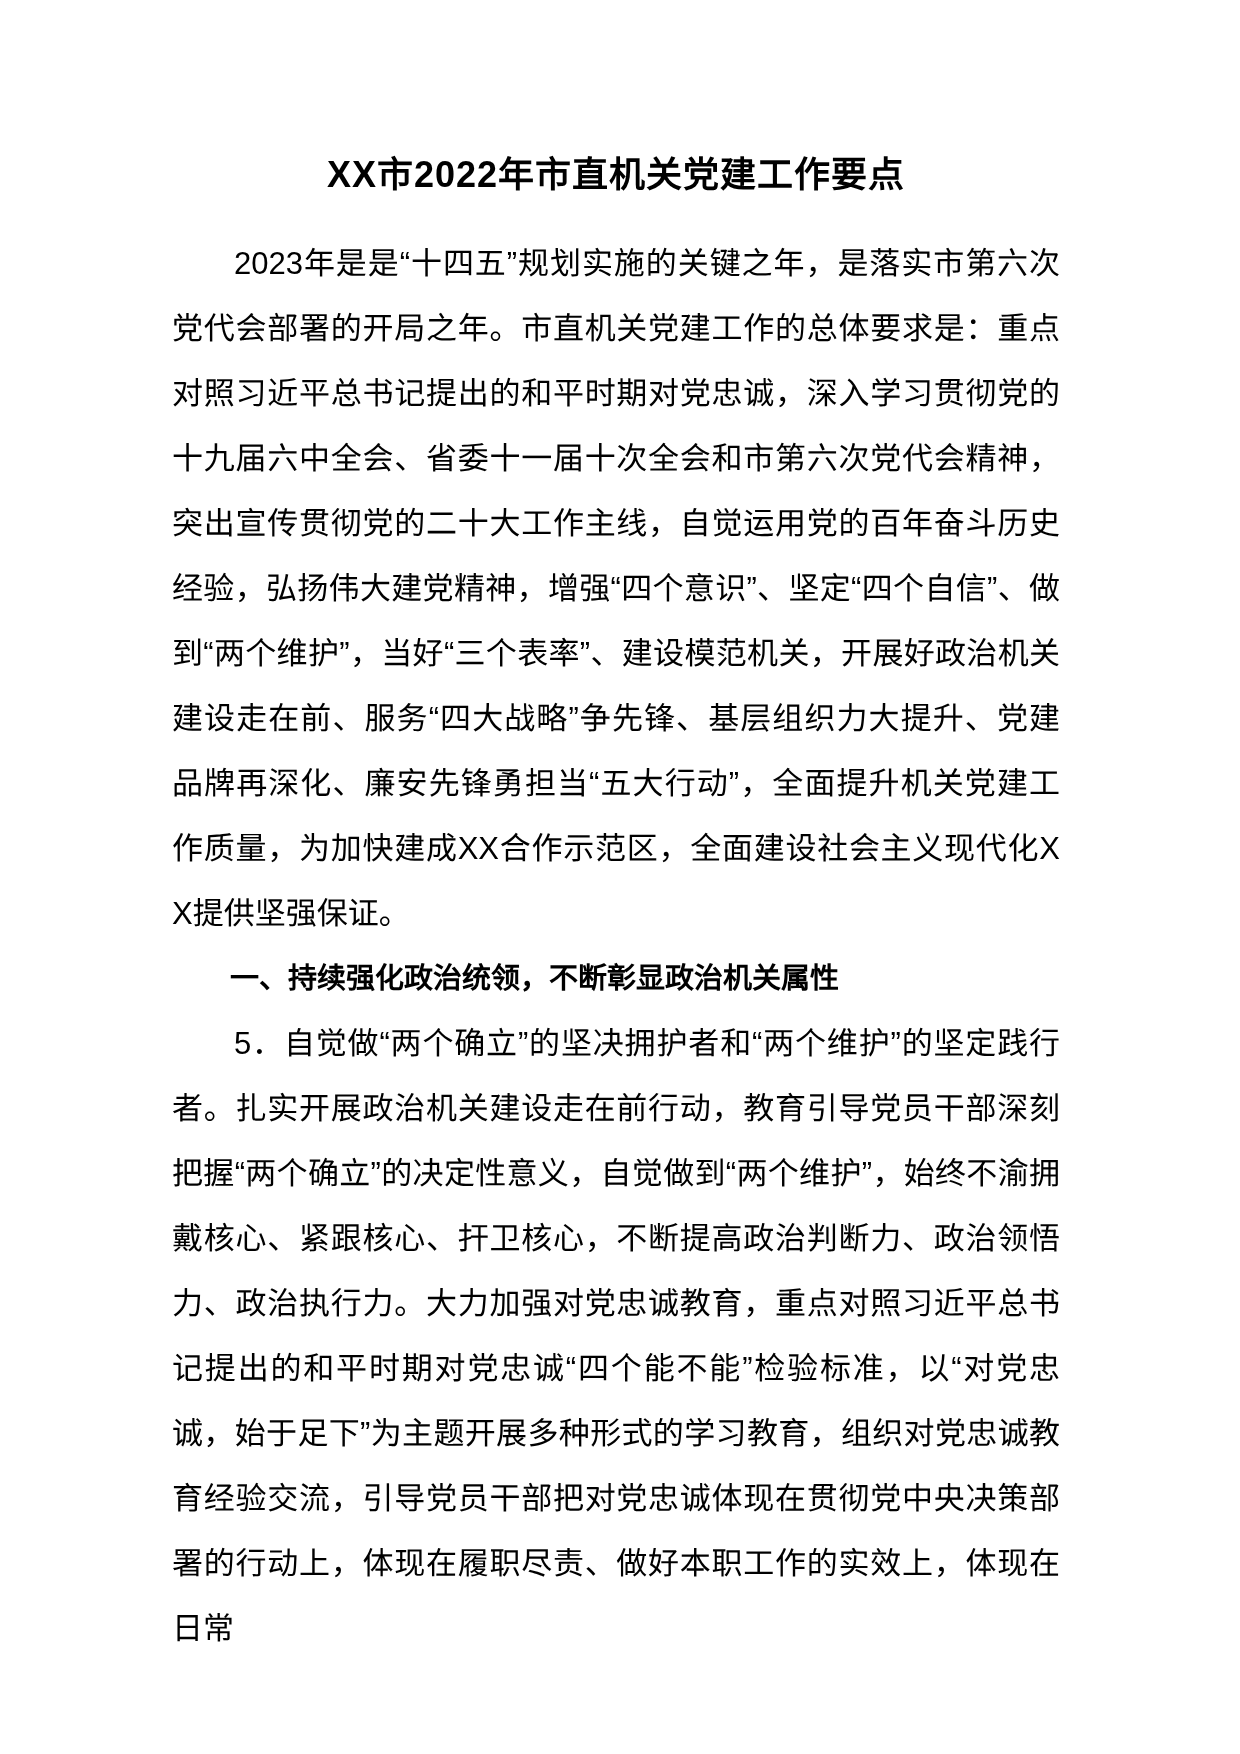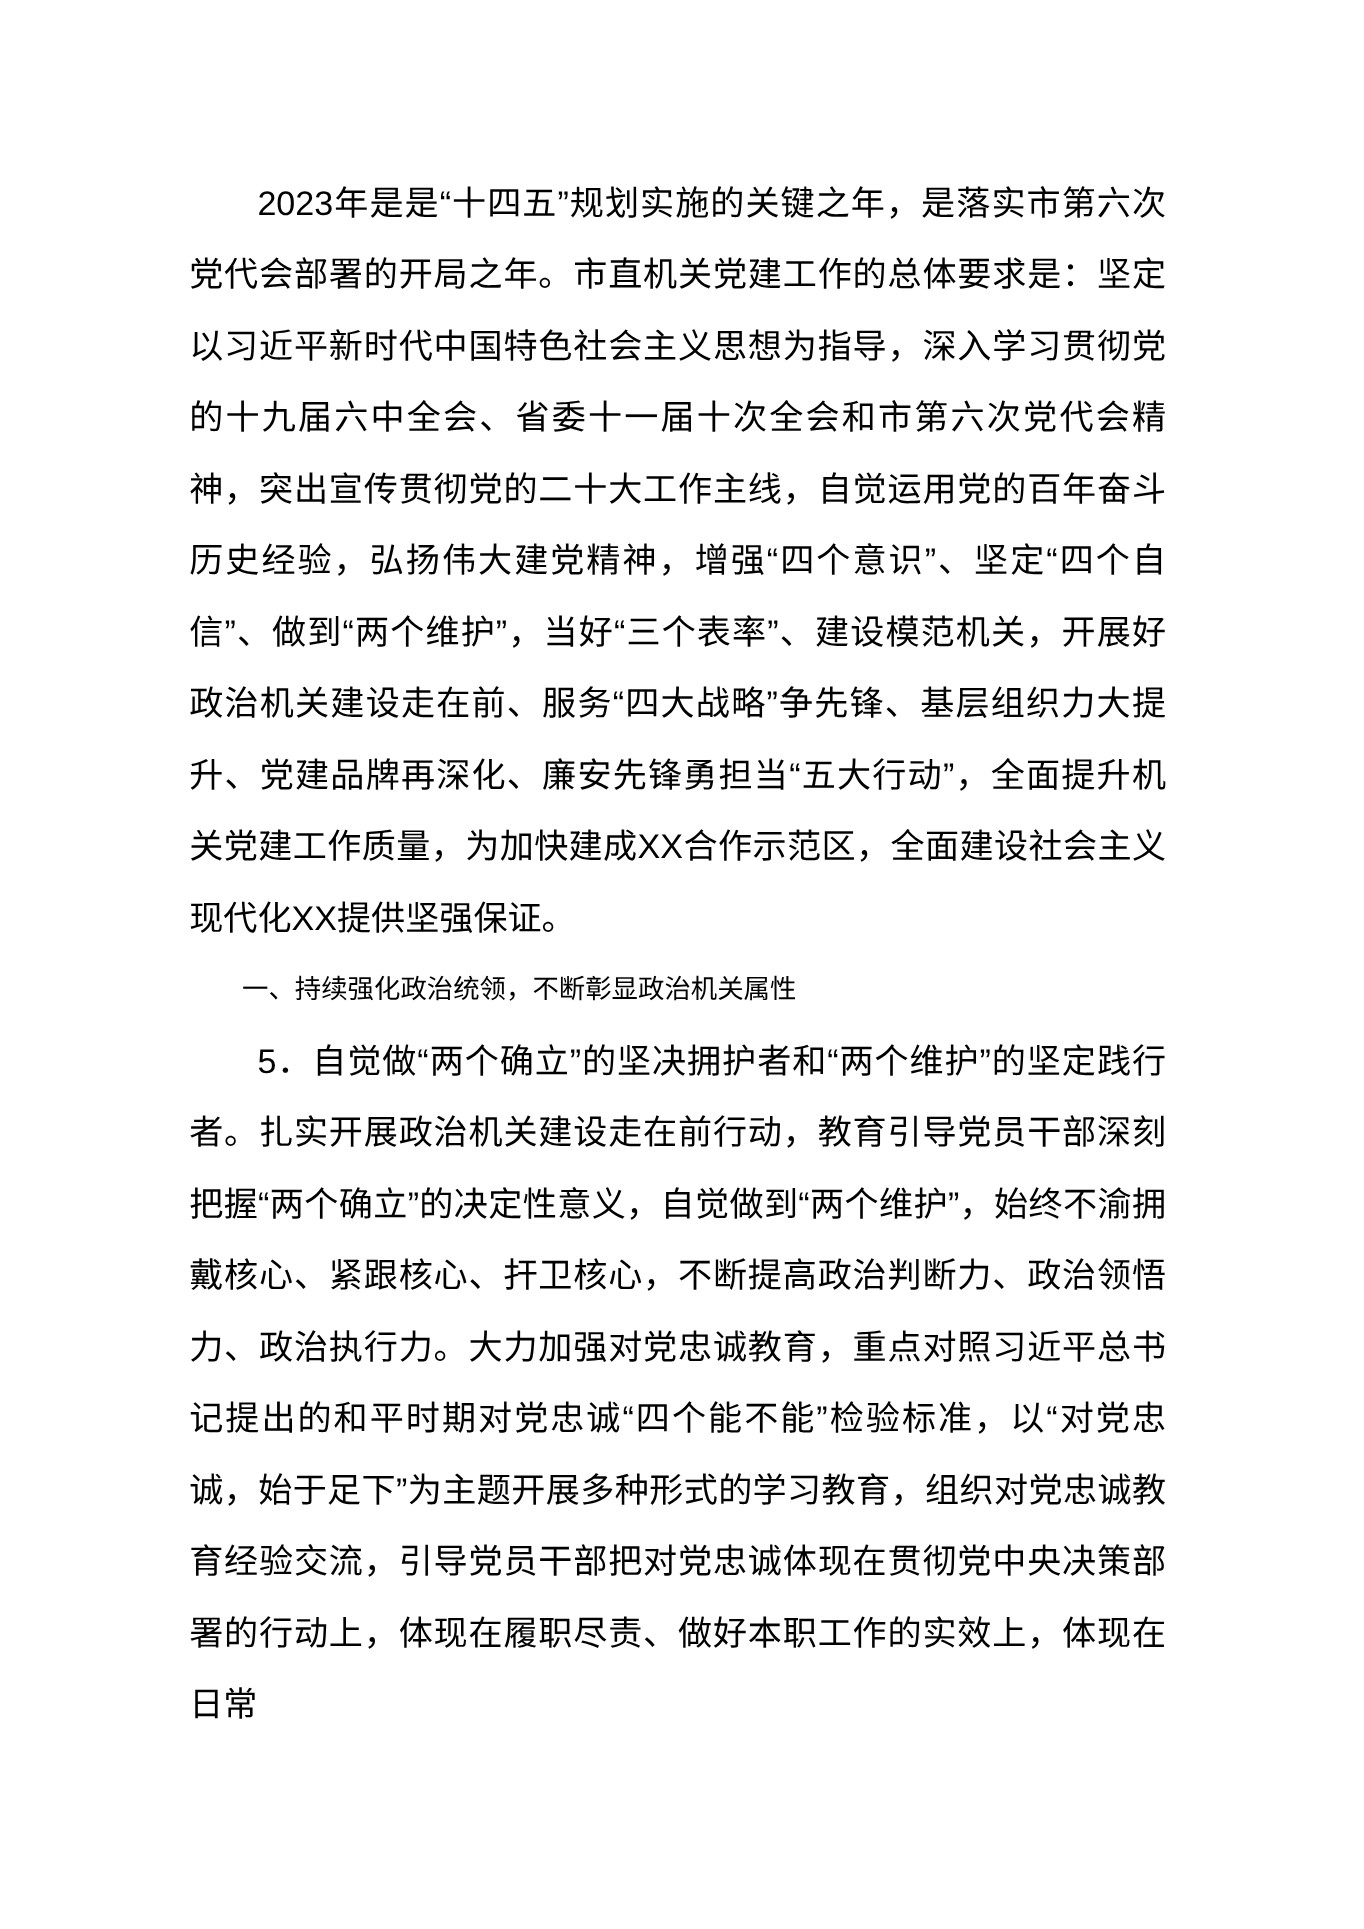--- a/index.html
+++ b/index.html
@@ -30,31 +30,32 @@
     font-size: 31px;
     font-weight: 400;
     line-height: 65px;
     text-align: justify;
     text-justify: inter-character;
     text-indent: 2em;
     margin: 0;
     word-break: break-all;
   }
   .section-heading {
-    font-size: 24px;
-    font-weight: 400;
+    font-size: 29px;
+    font-weight: 700;
     line-height: 65px;
     text-align: justify;
     text-indent: 2em;
     margin: 0;
   }
 </style>
 </head>
 <body>
 
 <div class="page">
+  <h1 class="doc-title">XX市2022年市直机关党建工作要点</h1>
 
-  <p class="body-para">2023年是是“十四五”规划实施的关键之年，是落实市第六次党代会部署的开局之年。市直机关党建工作的总体要求是：坚定以习近平新时代中国特色社会主义思想为指导，深入学习贯彻党的十九届六中全会、省委十一届十次全会和市第六次党代会精神，突出宣传贯彻党的二十大工作主线，自觉运用党的百年奋斗历史经验，弘扬伟大建党精神，增强“四个意识”、坚定“四个自信”、做到“两个维护”，当好“三个表率”、建设模范机关，开展好政治机关建设走在前、服务“四大战略”争先锋、基层组织力大提升、党建品牌再深化、廉安先锋勇担当“五大行动”，全面提升机关党建工作质量，为加快建成XX合作示范区，全面建设社会主义现代化XX提供坚强保证。</p>
+  <p class="body-para">2023年是是“十四五”规划实施的关键之年，是落实市第六次党代会部署的开局之年。市直机关党建工作的总体要求是：重点对照习近平总书记提出的和平时期对党忠诚，深入学习贯彻党的十九届六中全会、省委十一届十次全会和市第六次党代会精神，突出宣传贯彻党的二十大工作主线，自觉运用党的百年奋斗历史经验，弘扬伟大建党精神，增强“四个意识”、坚定“四个自信”、做到“两个维护”，当好“三个表率”、建设模范机关，开展好政治机关建设走在前、服务“四大战略”争先锋、基层组织力大提升、党建品牌再深化、廉安先锋勇担当“五大行动”，全面提升机关党建工作质量，为加快建成XX合作示范区，全面建设社会主义现代化XX提供坚强保证。</p>
 
   <h2 class="section-heading">一、持续强化政治统领，不断彰显政治机关属性</h2>
 
   <p class="body-para">5．自觉做“两个确立”的坚决拥护者和“两个维护”的坚定践行者。扎实开展政治机关建设走在前行动，教育引导党员干部深刻把握“两个确立”的决定性意义，自觉做到“两个维护”，始终不渝拥戴核心、紧跟核心、扞卫核心，不断提高政治判断力、政治领悟力、政治执行力。大力加强对党忠诚教育，重点对照习近平总书记提出的和平时期对党忠诚“四个能不能”检验标准，以“对党忠诚，始于足下”为主题开展多种形式的学习教育，组织对党忠诚教育经验交流，引导党员干部把对党忠诚体现在贯彻党中央决策部署的行动上，体现在履职尽责、做好本职工作的实效上，体现在日常</p>
 </div>
 
 </body></html>

